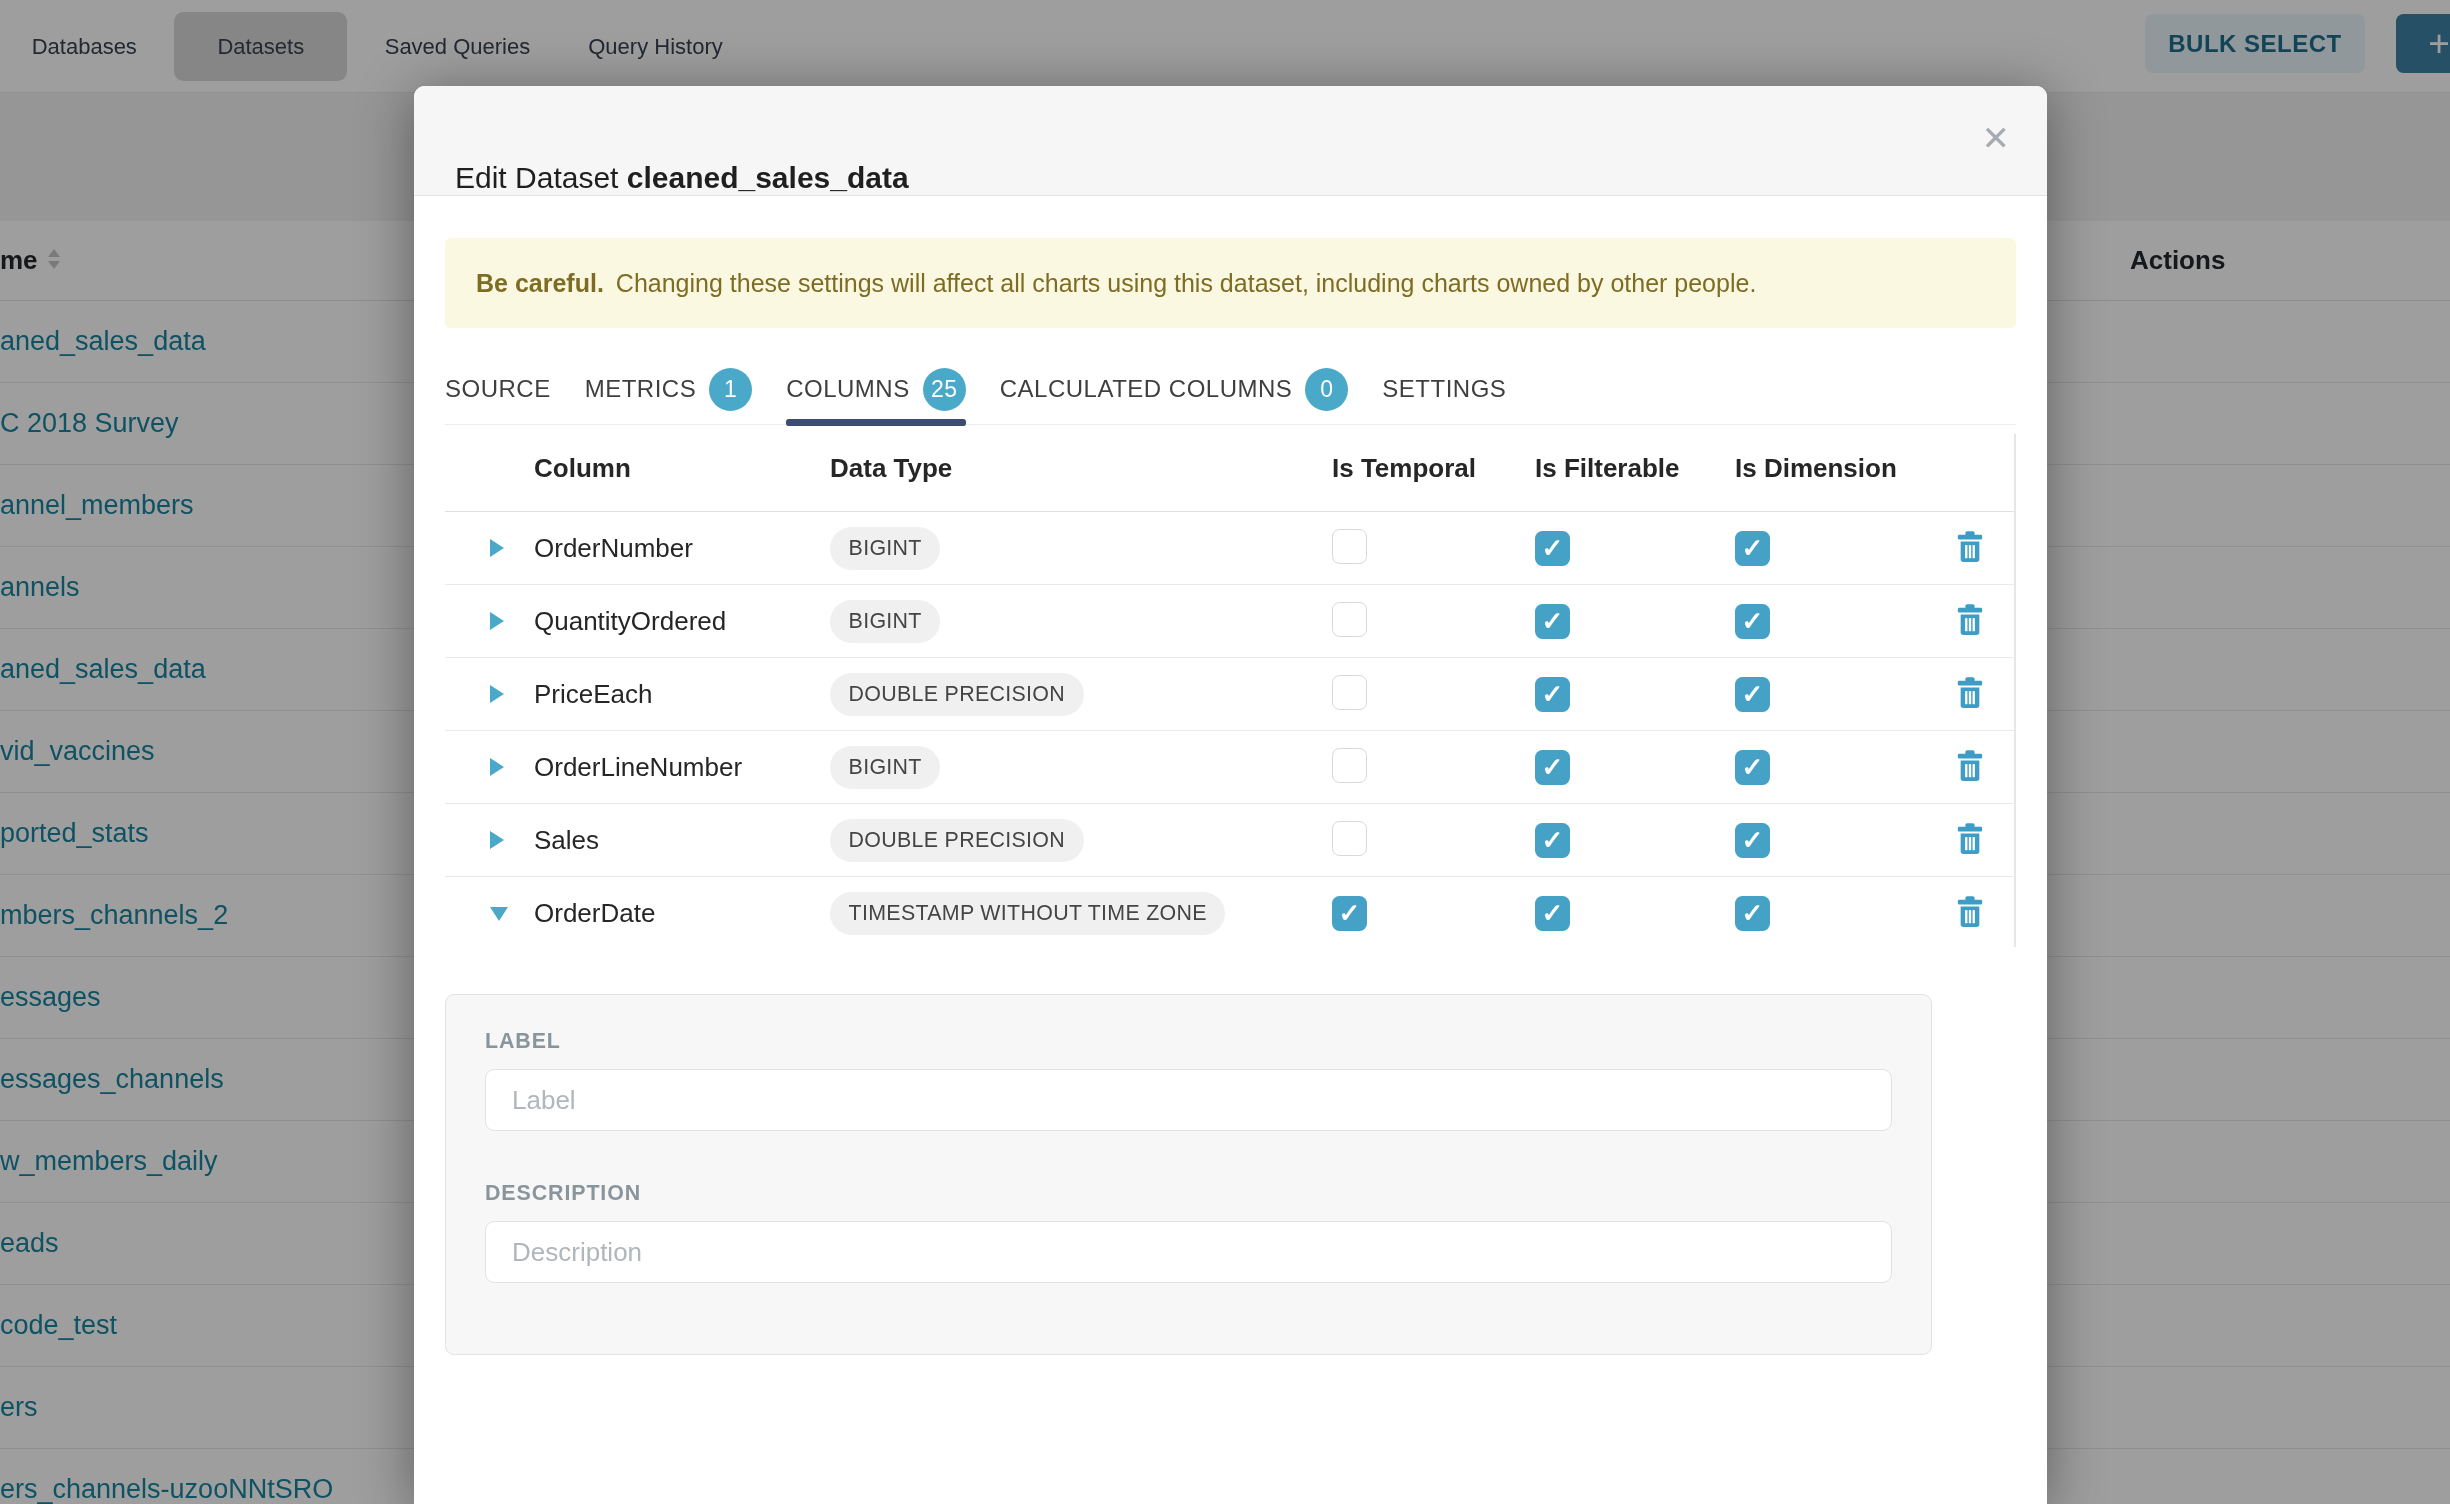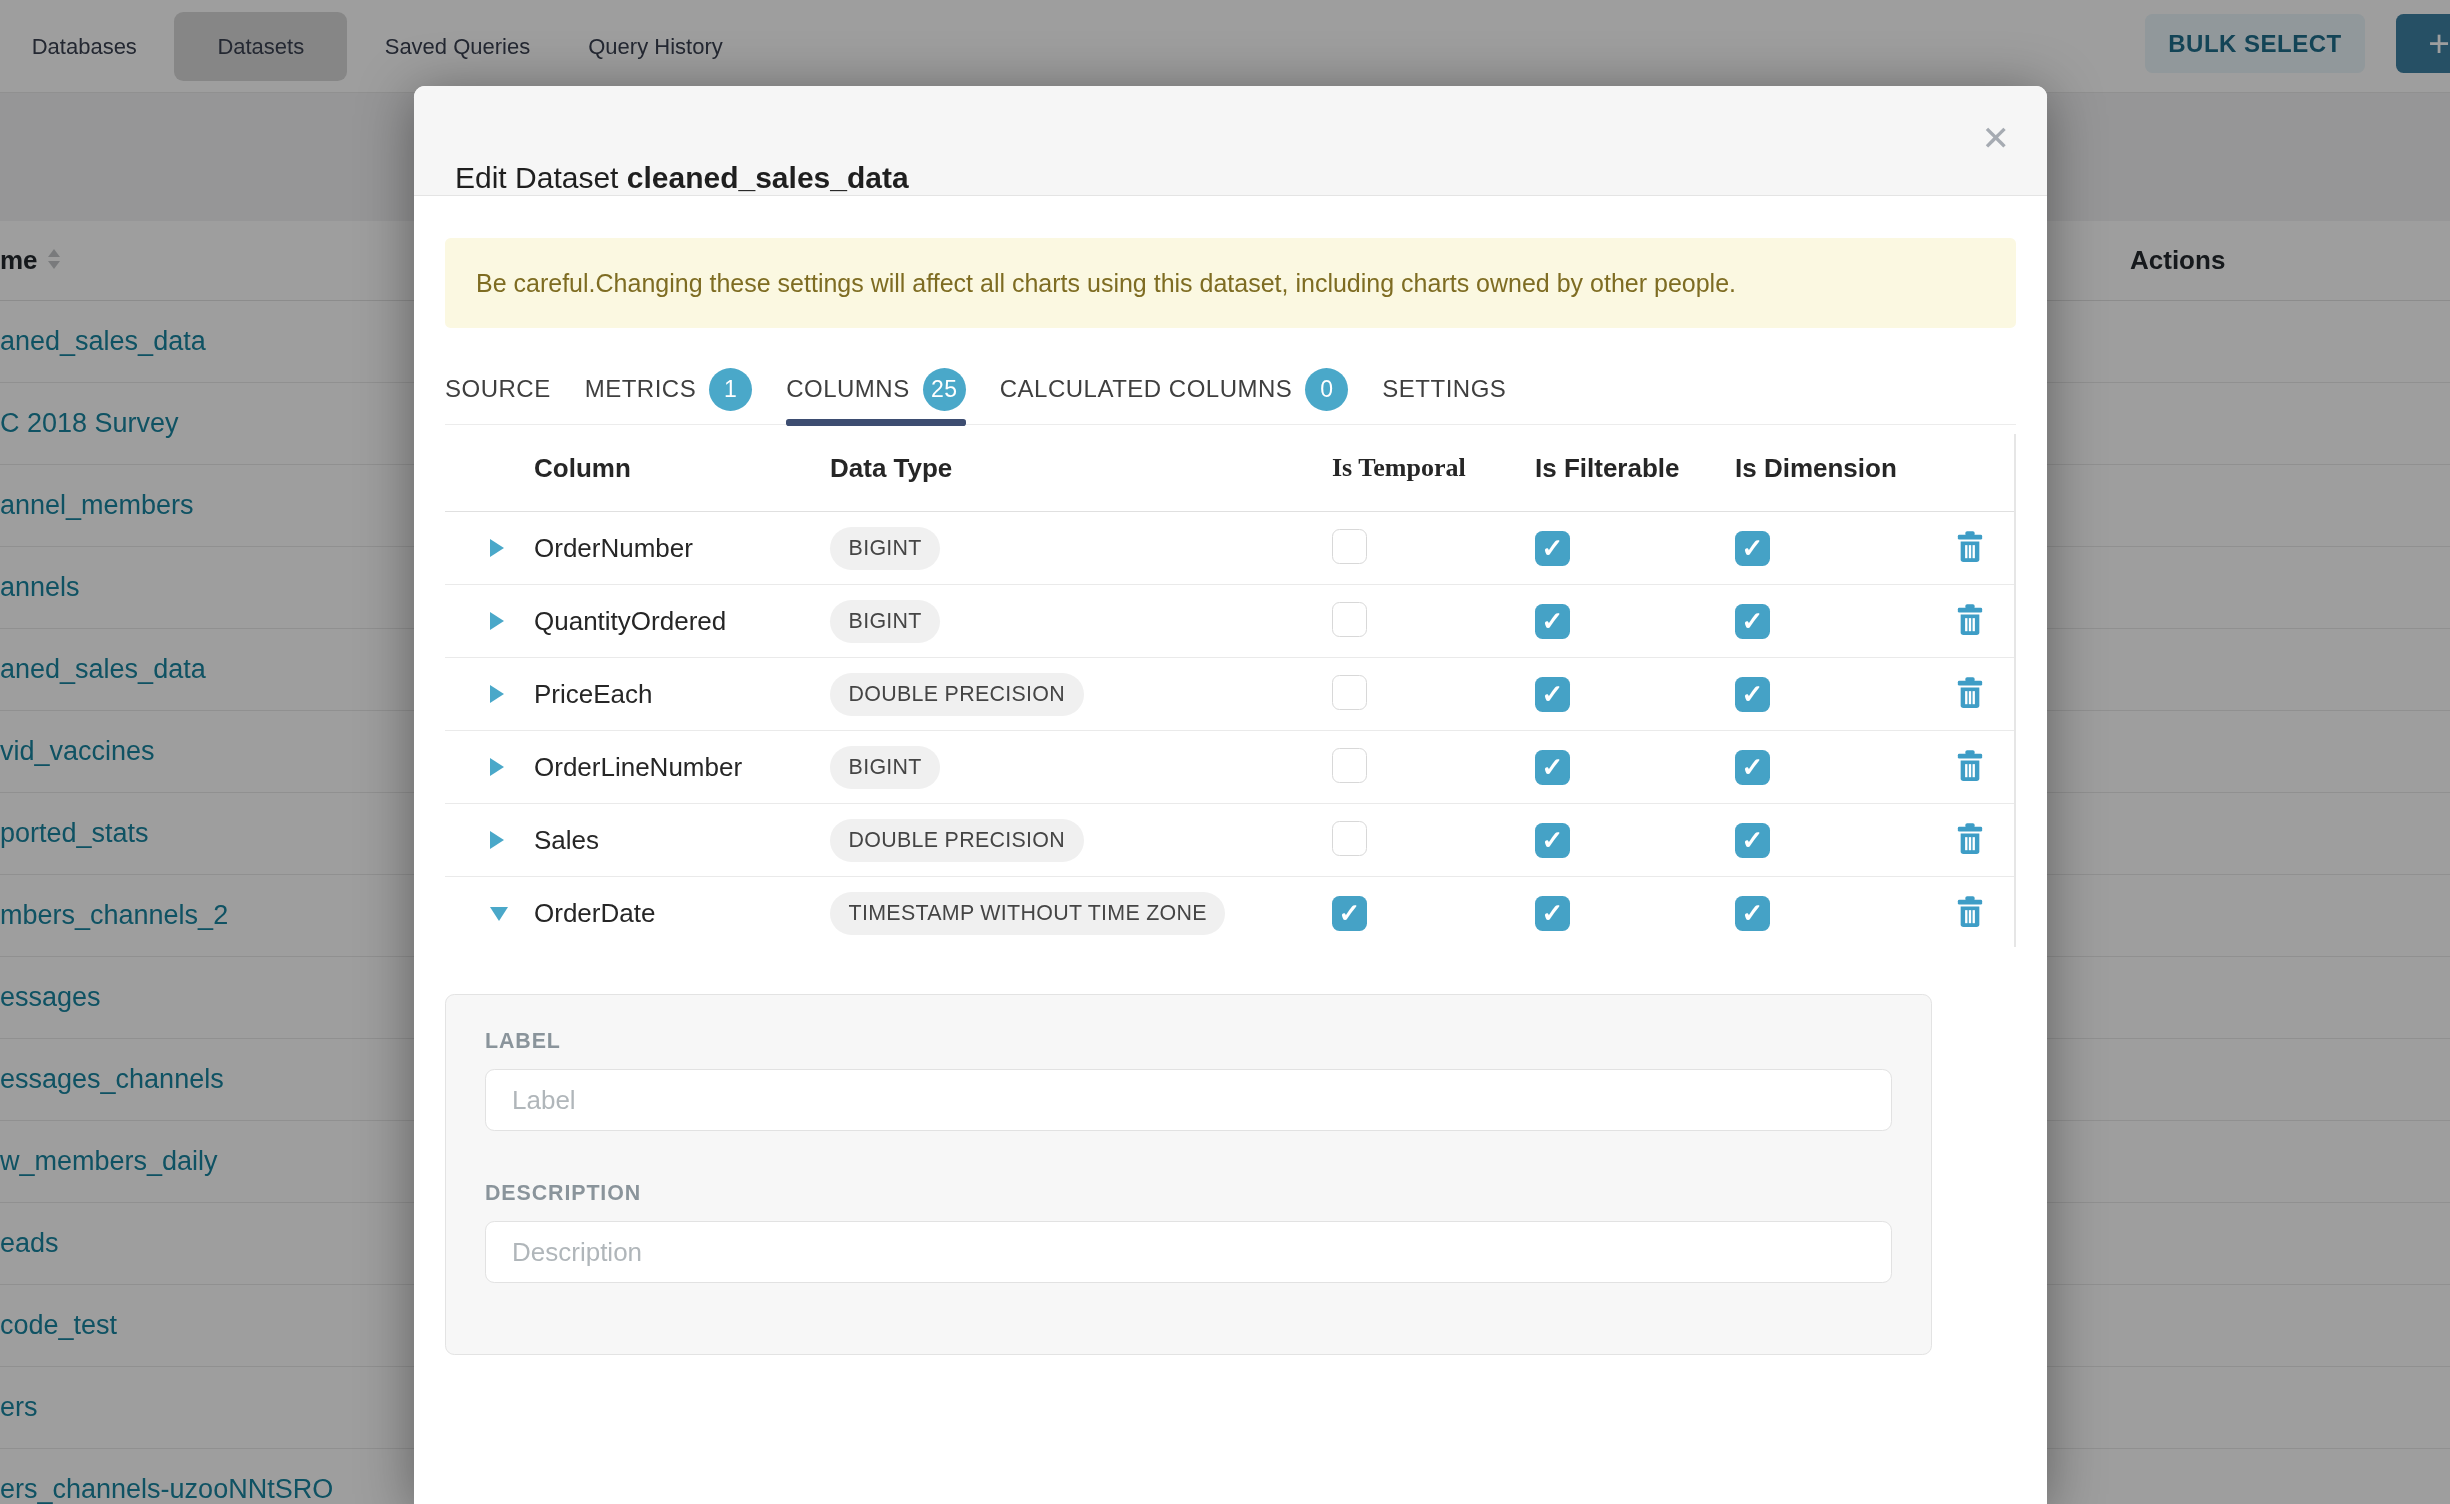--- a/index.html
+++ b/index.html
@@ -46,33 +46,33 @@
            border-radius:11.2px 11.2px 0 0; box-shadow:0 7.5px 56px rgba(0,0,0,0.4); }
   .m-header { height:110px; background:#F6F6F6; border-bottom:0.9px solid #E4E4E4;
               border-radius:11.2px 11.2px 0 0; display:flex; align-items:flex-end; padding:0 41px; position:relative; }
   .m-title { font-size:30px; color:#1F1F1F; }
   .m-title b { font-weight:bold; }
   .m-close { position:absolute; right:37px; top:35px; font-size:34px; color:#A6ABB2; cursor:pointer;
              background:none; border:none; line-height:1; font-family:inherit; }
   .m-body { padding:42px 31px 0 31px; }
   .banner { height:90px; background:#FBF8E1; border-radius:5.6px; display:flex; align-items:center;
             padding:0 31px; font-size:25px; color:#7E6C22; }
-  .banner b { font-weight:normal; margin-right:0; }
+  .banner b { font-weight:bold; margin-right:12px; }
   .tabs { margin-top:26px; height:71px; display:flex; align-items:center; gap:34px;
           border-bottom:1.9px solid #ECECEC; position:relative; }
   .tab { display:flex; align-items:center; height:100%; position:relative; font-size:24px;
          color:#3F3F3F; letter-spacing:0.5px; cursor:pointer; white-space:nowrap; }
   .tab .badge { width:43px; height:43px; border-radius:50%; background:#4AA8C9; color:#fff;
                 font-size:23px; display:flex; align-items:center; justify-content:center; margin-left:13px; }
   .tab.active::after { content:""; position:absolute; left:0; right:0; bottom:-1.9px; height:6.5px;
                        background:#3D4D71; border-radius:2.8px; }
   .cols-table { position:relative; }
   .ct-head { display:flex; align-items:center; height:87px; border-bottom:1.9px solid #E0E0E0;
              padding-left:89px; font-size:26px; font-weight:bold; color:#262626; }
-  .c-name { width:296px; } .c-type { width:502px; } .c-t { width:203px;font-family:Liberation Serif, serif; } .c-f { width:200px; } .c-d { width:211px; }
+  .c-name { width:296px; } .c-type { width:502px; } .c-t { width:203px; } .c-f { width:200px; } .c-d { width:211px; }
   .ct-row { display:flex; align-items:center; height:73px; border-bottom:1.9px solid #EAEAEA; padding-left:45px; }
   .ct-row.last { border-bottom:none; }
   .caret-cell { width:44px; display:flex; align-items:center; }
   .caret-right { width:0; height:0; border-top:9.3px solid transparent; border-bottom:9.3px solid transparent;
                  border-left:14px solid #4AA8C9; }
   .caret-down { width:0; height:0; border-left:9.3px solid transparent; border-right:9.3px solid transparent;
                 border-top:14px solid #4AA8C9; }
   .col-name { width:296px; font-size:26px; color:#262626; }
   .col-type { width:502px; }
   .pill { display:inline-block; background:#F0F0F0; border-radius:22.4px; height:43px; line-height:43px;

